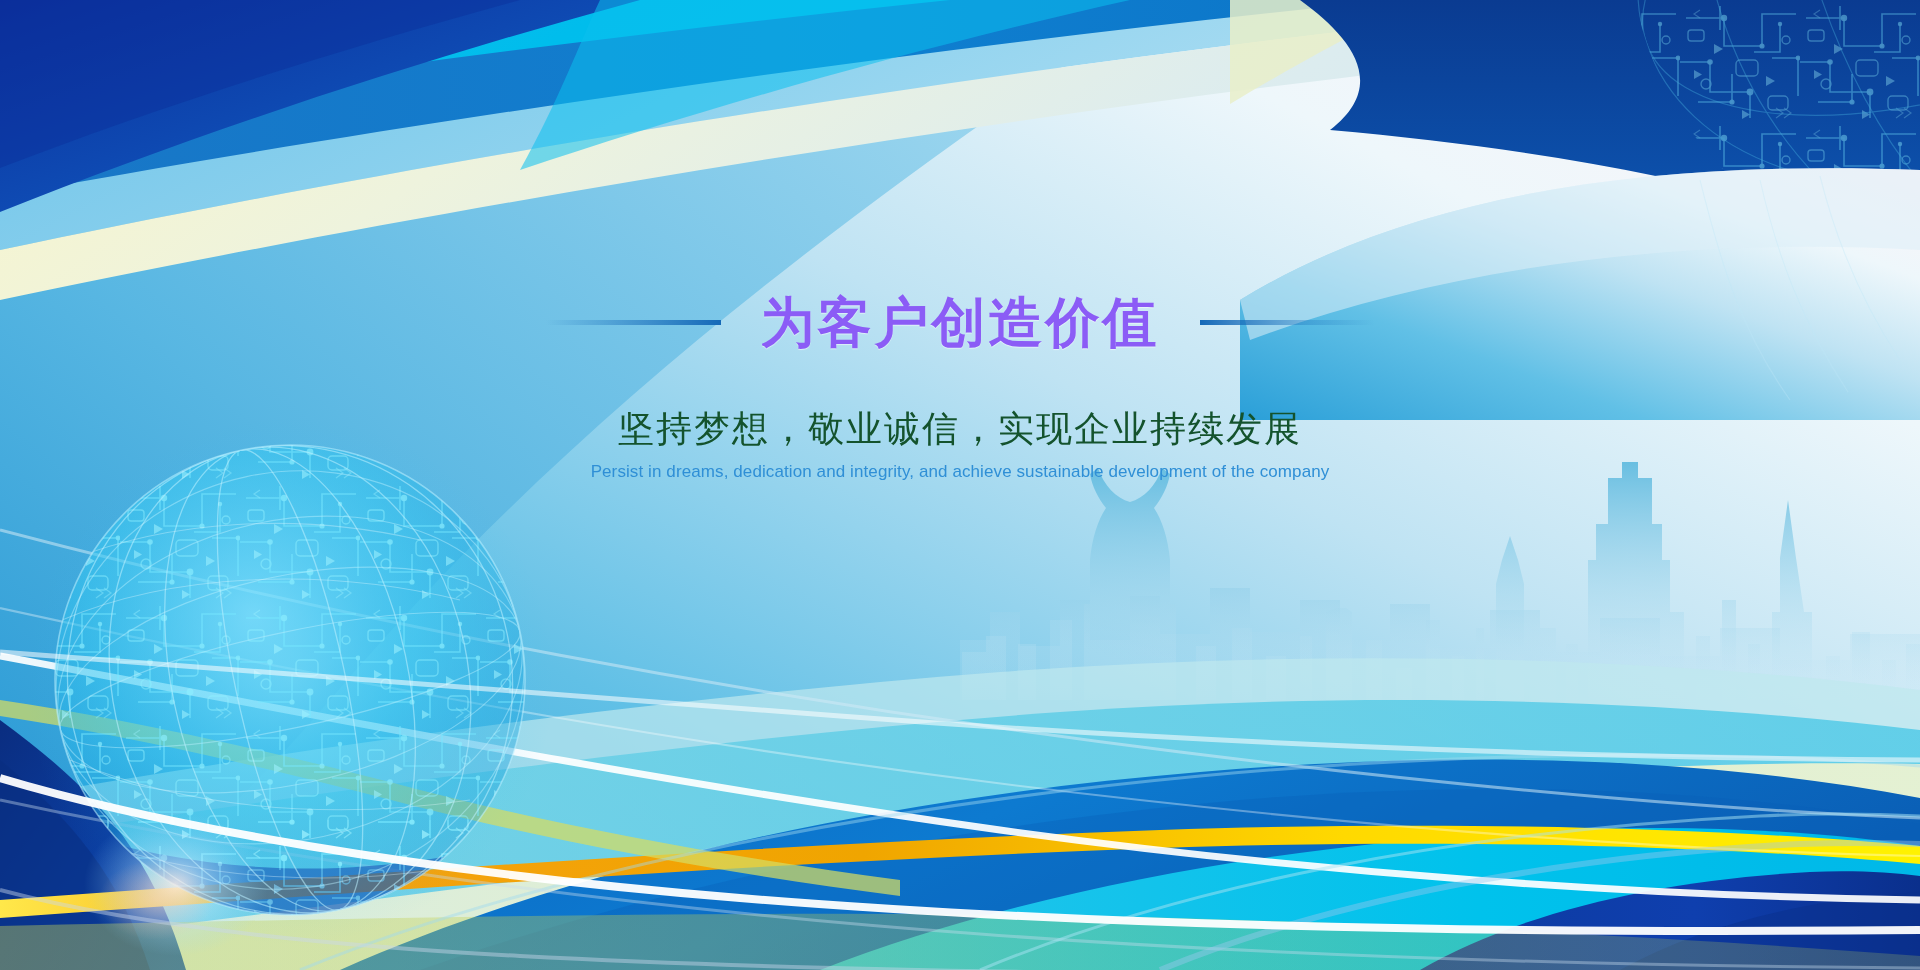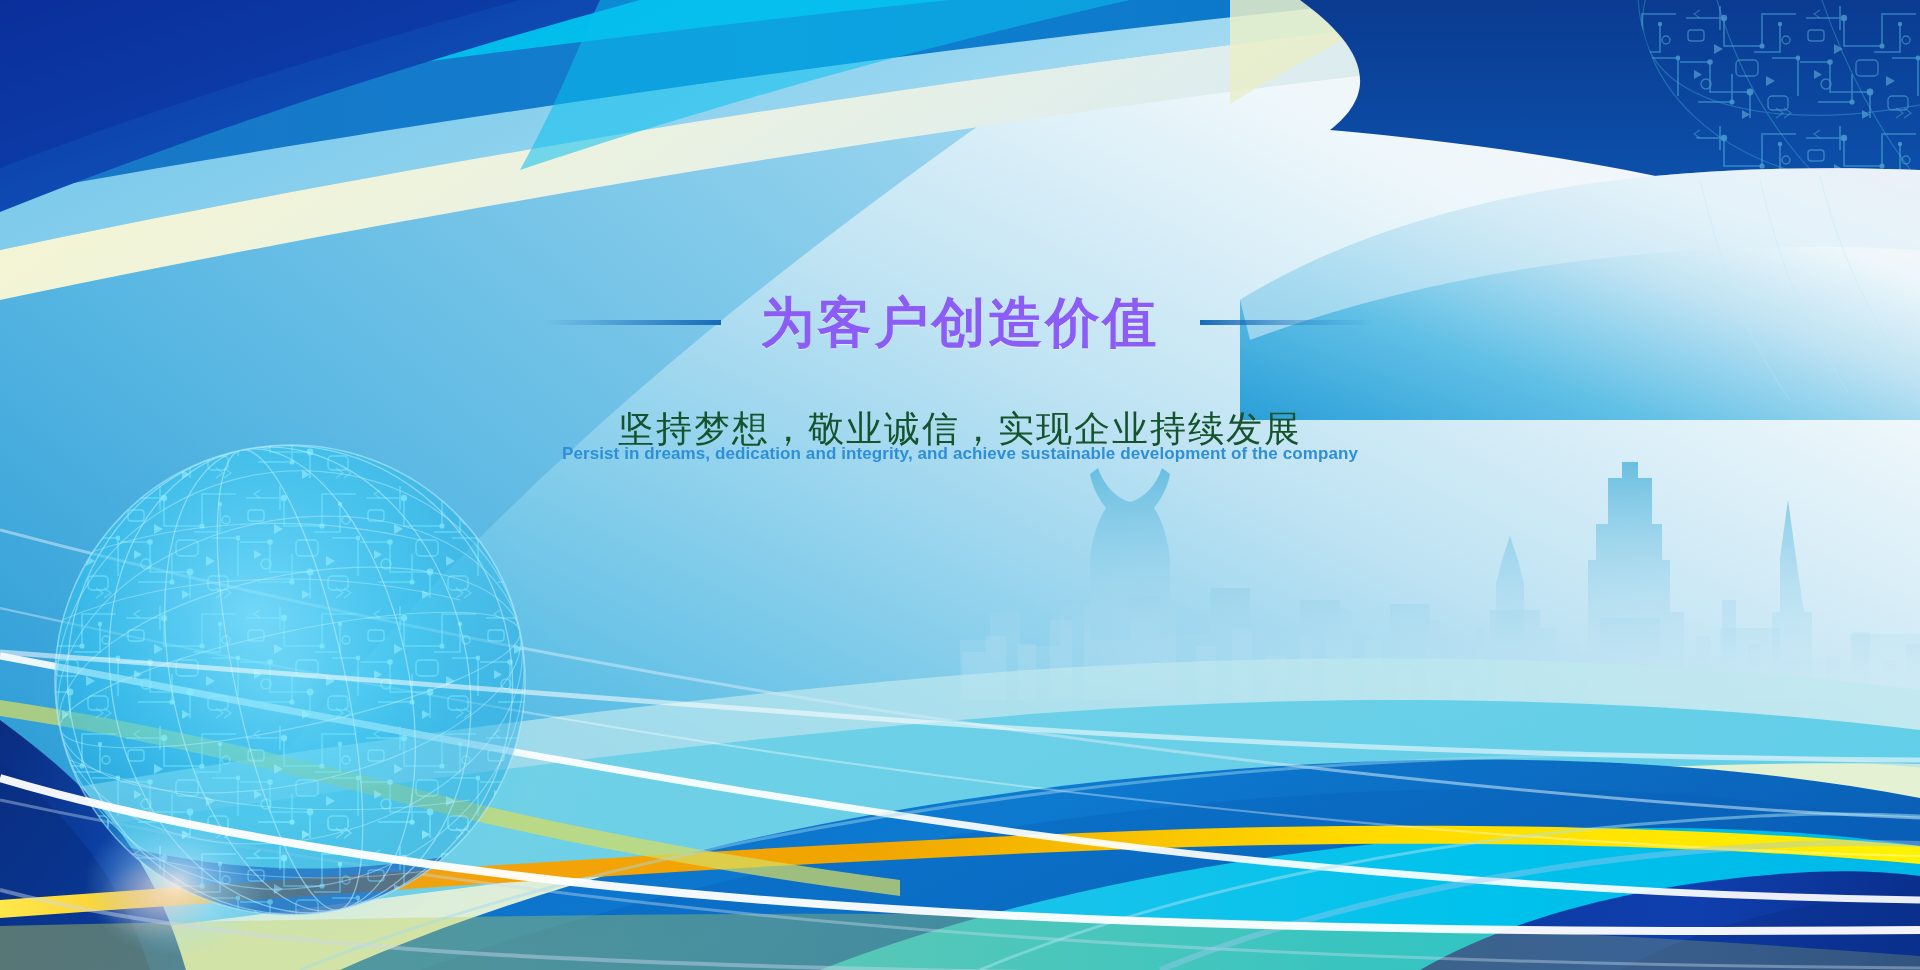--- a/index.html
+++ b/index.html
@@ -17,22 +17,22 @@
   #main-title{
     font-size:54px;font-weight:bold;color:#8b5cf6;letter-spacing:3px;
     line-height:1;white-space:nowrap;
     text-shadow:0 1px 1px rgba(255,255,255,.55);
   }
   #subtitle{
     position:absolute;top:405px;left:0;width:1920px;text-align:center;
     font-size:36px;font-weight:400;color:#14532d;letter-spacing:2px;white-space:nowrap;
   }
   #subtitle-en{
-    position:absolute;top:444px;left:0;width:1920px;text-align:center;
-    font-size:17px;font-weight:700;color:#2f8fd6;letter-spacing:.1px;white-space:nowrap;
+    position:absolute;top:462px;left:0;width:1920px;text-align:center;
+    font-size:17px;font-weight:400;color:#2f8fd6;letter-spacing:.1px;white-space:nowrap;
   }
 </style>
 </head>
 <body>
 
 <div id="banner">
 
   <svg id="bg" viewBox="0 0 1920 970" preserveAspectRatio="none" aria-hidden="true">
     <defs>
 

